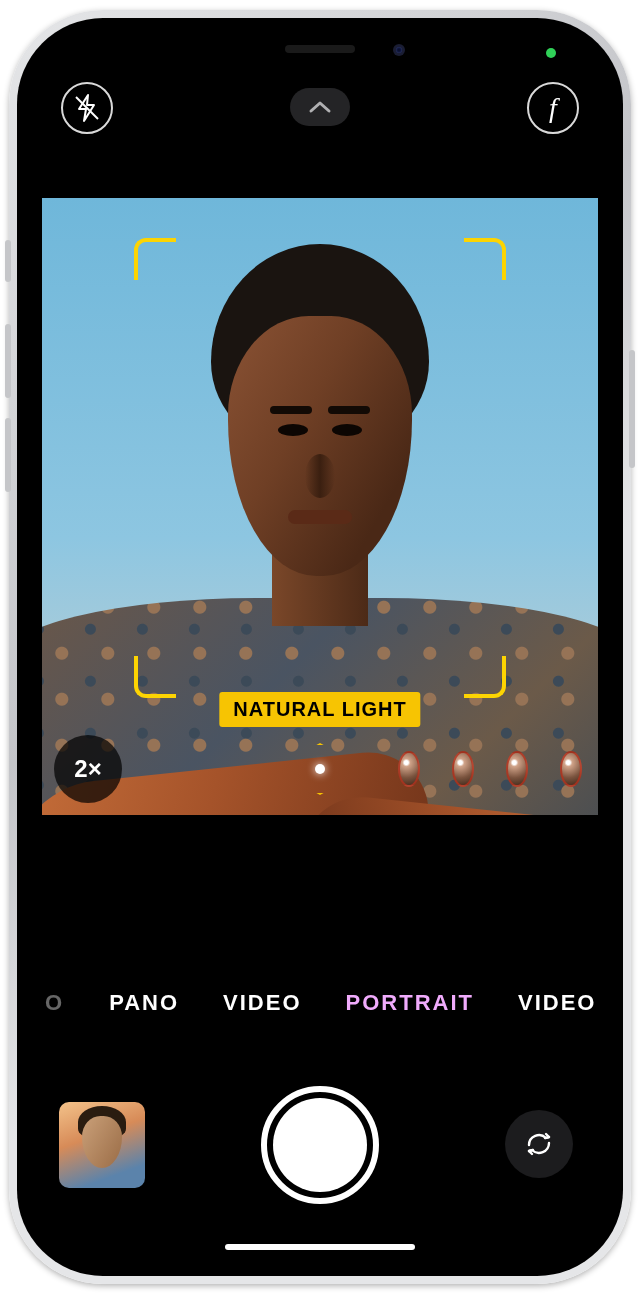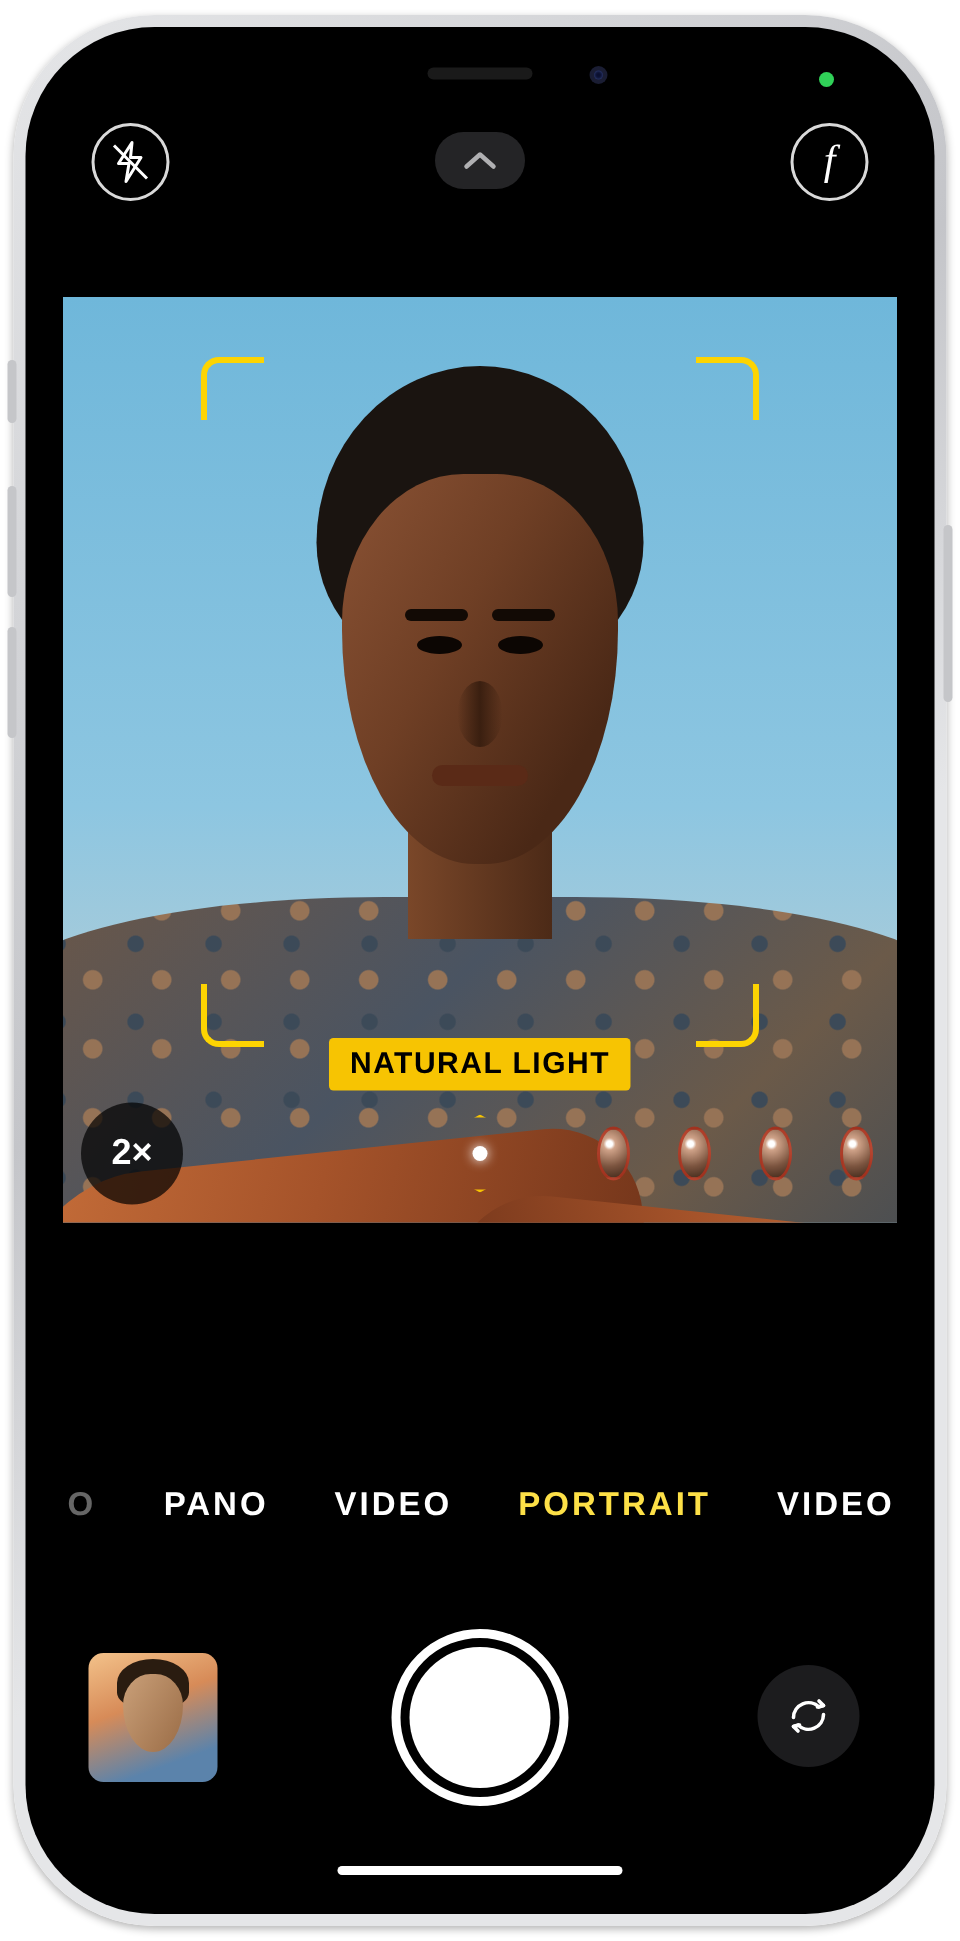--- a/index.html
+++ b/index.html
@@ -168,21 +168,21 @@
     font-size:24px; font-weight:600;
   }
 
   
   .mode-row {
     position:absolute; left:0; right:0; top:950px; height:46px;
     display:flex; align-items:center; gap:44px;
     font-size:22px; letter-spacing:2px; font-weight:600;
     padding-left:16px; color:#fff; white-space:nowrap;
   }
-  .mode-row .sel { color:#fde047; }
+  .mode-row .sel { color:#f0abfc; }
   .mode-row .cut { opacity:.4; letter-spacing:3px; }
 
   
   .bottom-bar { position:absolute; left:0; right:0; bottom:54px; height:130px; }
   .thumb {
     position:absolute; left:30px; top:22px; width:86px; height:86px;
     border-radius:10px; overflow:hidden;
     background: linear-gradient(160deg,#f3c28a 0%,#d78b58 40%,#5b83ab 80%);
   }
   .thumb .mini-face{position:absolute;top:14px;left:50%;transform:translateX(-50%);width:40px;height:52px;background:linear-gradient(120deg,#caa079,#9a6c46);border-radius:46% 46% 50% 50%/40% 40% 60% 60%;}

